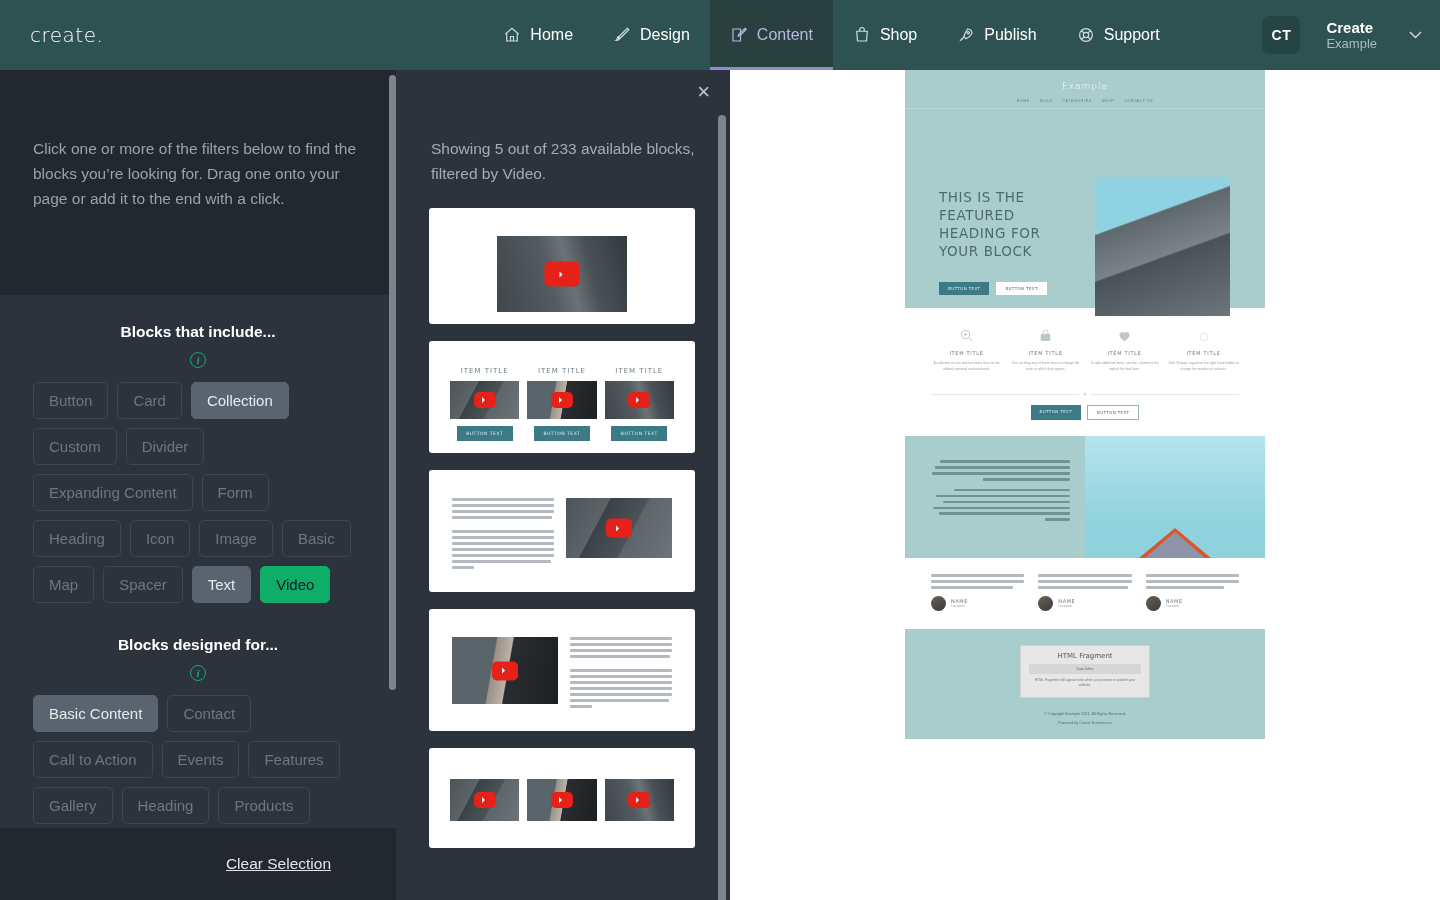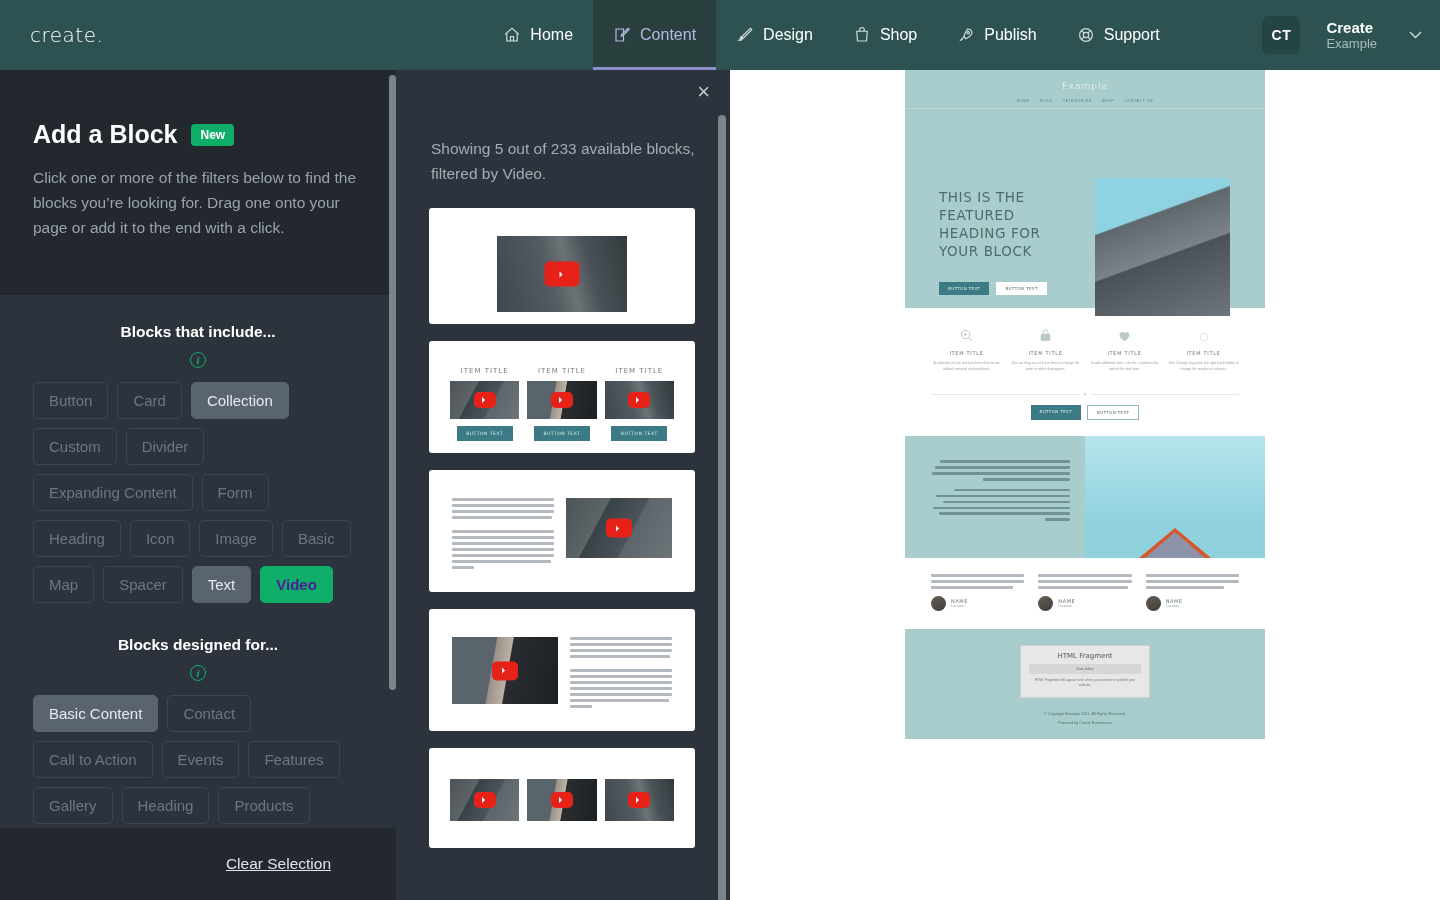--- a/index.html
+++ b/index.html
@@ -100,21 +100,21 @@
     border: 1px solid #3d4651;
     border-radius: 5px;
     color: #6d7682;
     background: transparent;
     font-size: 15px;
     padding: 9px 15px;
     cursor: pointer;
     white-space: nowrap;
   }
   .chip.hl { background: #5a6470; color: #e6eaee; border-color: #5a6470; }
-  .chip.on { background: #0fae68; color: #4c1d95; border-color: #0fae68; font-weight: bold; }
+  .chip.on { background: #0fae68; color: #0f172a; border-color: #0fae68; }
   .group2 { margin-top: 33px; }
   .sb-scrollbar {
     position: absolute; right: 0; top: 5px;
     width: 7px; height: 615px;
     background: #7c848c; border-radius: 4px;
   }
   .sidebar-footer {
     position: absolute; left: 0; bottom: 0;
     width: 396px; height: 72px;
     background: #23272e;
@@ -302,37 +302,37 @@
     <div class="nav-item">
       <span>
         <svg width="18" height="18" viewBox="0 0 24 24" fill="none" stroke="#cfdcdc" stroke-width="1.6">
           <path d="M3 11l9-8 9 8"></path>
             <path d="M5 10v10h14V10"></path>
             <path d="M10 20v-6h4v6"></path>
         </svg>
       </span>
       <span>Home</span>
     </div>
+    <div class="nav-item">
+      <span>
+        <svg width="18" height="18" viewBox="0 0 24 24" fill="none" stroke="#cfdcdc" stroke-width="1.6">
+          <path d="M19 3l2 2-11 11-3 1 1-3z"></path>
+            <path d="M7 14c-1.5 1-1 4-3 5 3 .5 5-1 5-3z"></path>
+        </svg>
+      </span>
+      <span>Design</span>
+    </div>
     <div class="nav-item active">
       <span>
         <svg width="18" height="18" viewBox="0 0 24 24" fill="none" stroke="#b5b9e0" stroke-width="1.6">
           <path d="M4 4h10v16H4z"></path>
             <path d="M20 3l1.5 1.5L13 13l-2 .5.5-2z"></path>
         </svg>
       </span>
       <span>Content</span>
-    </div>
-    <div class="nav-item">
-      <span>
-        <svg width="18" height="18" viewBox="0 0 24 24" fill="none" stroke="#cfdcdc" stroke-width="1.6">
-          <path d="M19 3l2 2-11 11-3 1 1-3z"></path>
-            <path d="M7 14c-1.5 1-1 4-3 5 3 .5 5-1 5-3z"></path>
-        </svg>
-      </span>
-      <span>Design</span>
     </div>
     <div class="nav-item">
       <span>
         <svg width="18" height="18" viewBox="0 0 24 24" fill="none" stroke="#cfdcdc" stroke-width="1.6">
           <path d="M5 7h14l-1 13H6z"></path>
             <path d="M9 7V5a3 3 0 016 0v2"></path>
         </svg>
       </span>
       <span>Shop</span>
     </div>
@@ -367,24 +367,20 @@
     <div class="chev">
       <svg width="13" height="9" viewBox="0 0 13 9" fill="none" stroke="#cfdcdc" stroke-width="1.4">
           <path d="M1 1l5.5 5.5L12 1"></path>
         </svg>
     </div>
   </div>
 </div>
 
 <div class="sidebar">
   <div class="sidebar-head">
-    <div class="sb-title-row">
-      <div class="sb-title">Add a Block</div>
-      <div class="badge-new">New</div>
-    </div>
     <div class="sb-desc">Click one or more of the filters below to find the blocks you’re looking for. Drag one onto your page or add it to the end with a click.</div>
   </div>
 
   <div class="filters">
     <div>
       <div class="filter-label">
         <span>Blocks that include...</span>
         <span class="info-icon">i</span>
       </div>
       <div class="chips">

